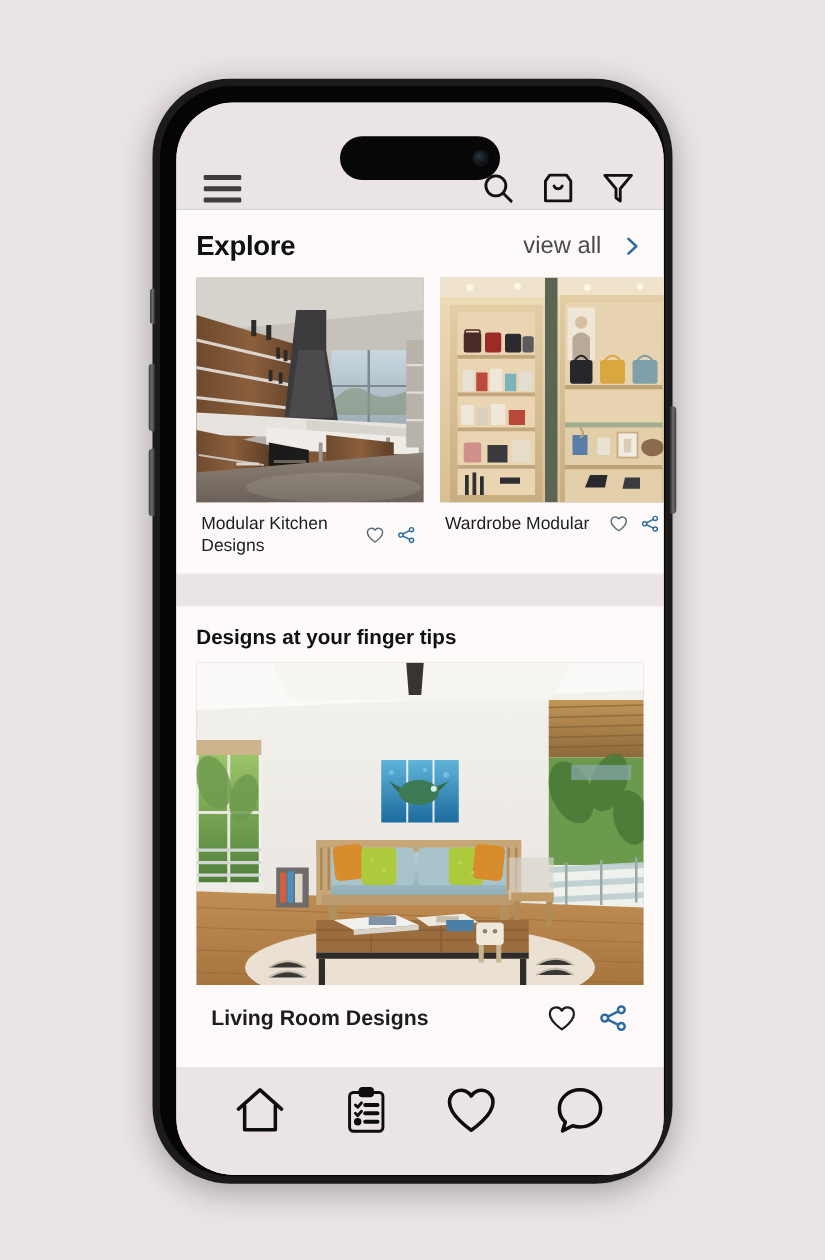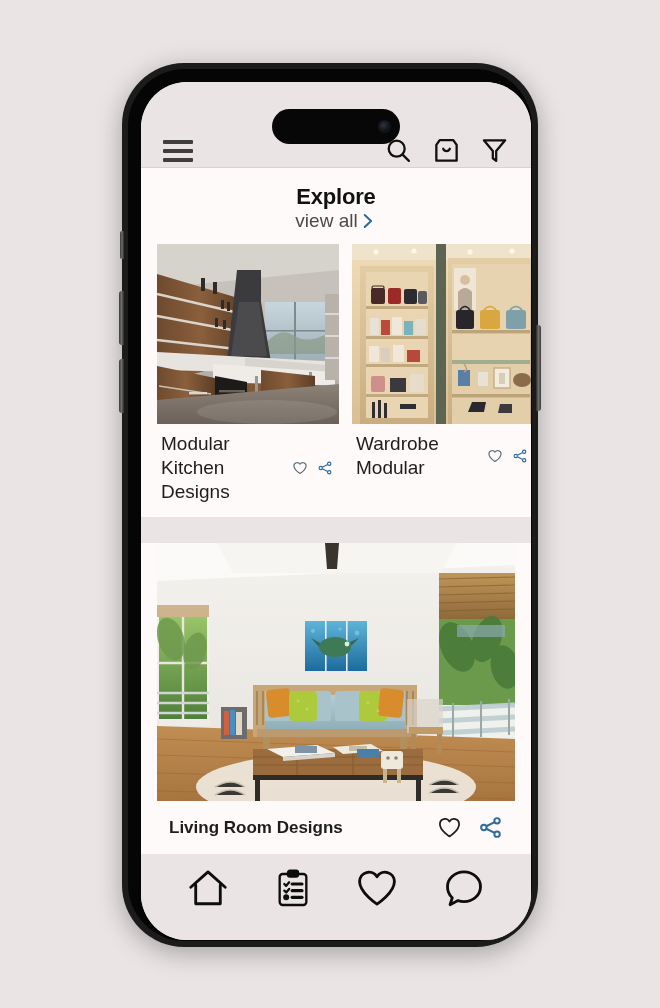--- a/index.html
+++ b/index.html
@@ -74,35 +74,34 @@
 
   
   #app-body { flex: 1 1 auto; background: #eae5e4; overflow: hidden; display: flex; flex-direction: column; }
 
   .panel { background: #fdfaf9; }
 
   
   #explore-header {
     display: flex; align-items: center; justify-content: space-between;
     padding: 16px 16px 12px 16px;
-    flex-direction: column;
   }
   #explore-title { font-size: 22px; font-weight: bold; color: #111; letter-spacing: -0.2px; }
-  #view-all-button { display: flex; align-items: center; gap: 0; cursor: pointer; }
+  #view-all-button { display: flex; align-items: center; gap: 15px; cursor: pointer; }
   #view-all-label { font-size: 19px; color: #4a4a4a; }
 
   #explore-carousel { display: flex; gap: 13px; padding: 0 0 0 16px; }
   .explore-card { flex: 0 0 auto; width: 182px; }
   .explore-thumb { width: 182px; height: 180px; overflow: hidden; background: #cfcac7; }
   .explore-thumb svg { display: block; width: 100%; height: 100%; }
   .card-footer {
     display: flex; align-items: center; justify-content: space-between;
     padding: 8px 6px 0 4px; gap: 6px;
   }
-  .card-title { font-size: 19px; color: #1d1d1d; line-height: 1.25; }
+  .card-title { font-size: 14px; color: #1d1d1d; line-height: 1.25; }
   .card-actions { display: flex; align-items: center; gap: 9px; flex: 0 0 auto; }
   .card-actions svg { cursor: pointer; }
 
   #section-gap { height: 26px; background: #eae5e4; flex: 0 0 auto; }
 
   
   #finger-tips-title { font-size: 16.5px; font-weight: bold; color: #111; padding: 16px 16px 10px 16px; }
   #feature-card { padding: 0 16px; font-weight: bold; }
   #feature-thumb { width: 100%; height: 258px; overflow: hidden; background: #cfcac7; }
   #feature-thumb svg { display: block; width: 100%; height: 100%; }
@@ -395,20 +394,21 @@
               </div>
             </div>
 
           </div>
           <div style="height:14px"></div>
         </div>
 
         <div id="section-gap"></div>
 
         <div class="panel" style="flex:1 1 auto;">
+          <div id="finger-tips-title">Designs at your finger tips</div>
 
           <div id="feature-card">
             <div id="feature-thumb">
               <svg viewBox="0 0 358 258" preserveAspectRatio="xMidYMid slice">
                 <defs>
                   <linearGradient id="lwall" x1="0" y1="0" x2="0" y2="1">
                     <stop offset="0" stop-color="#f4f2ee"></stop>
                       <stop offset="1" stop-color="#e6e3dd"></stop>
                   </linearGradient>
                   <linearGradient id="lfloor" x1="0" y1="0" x2="0" y2="1">

